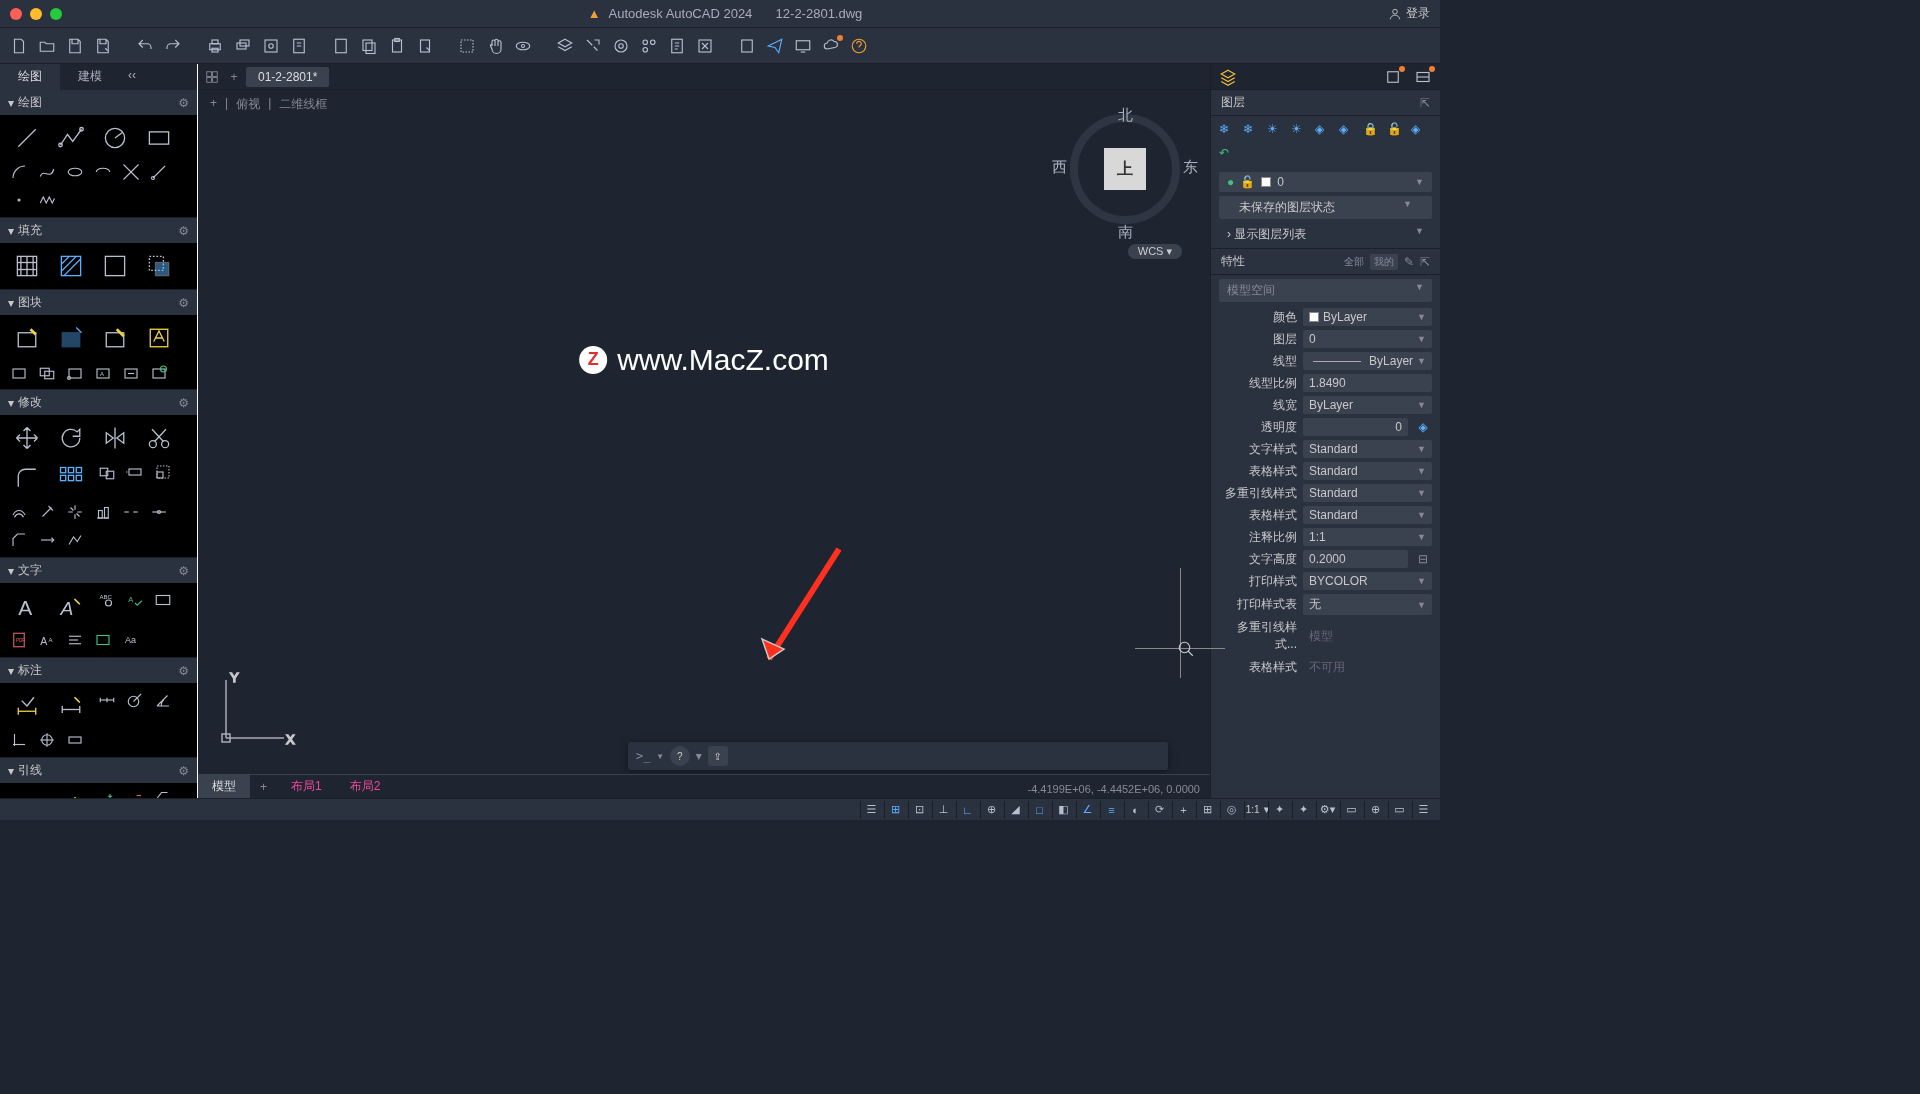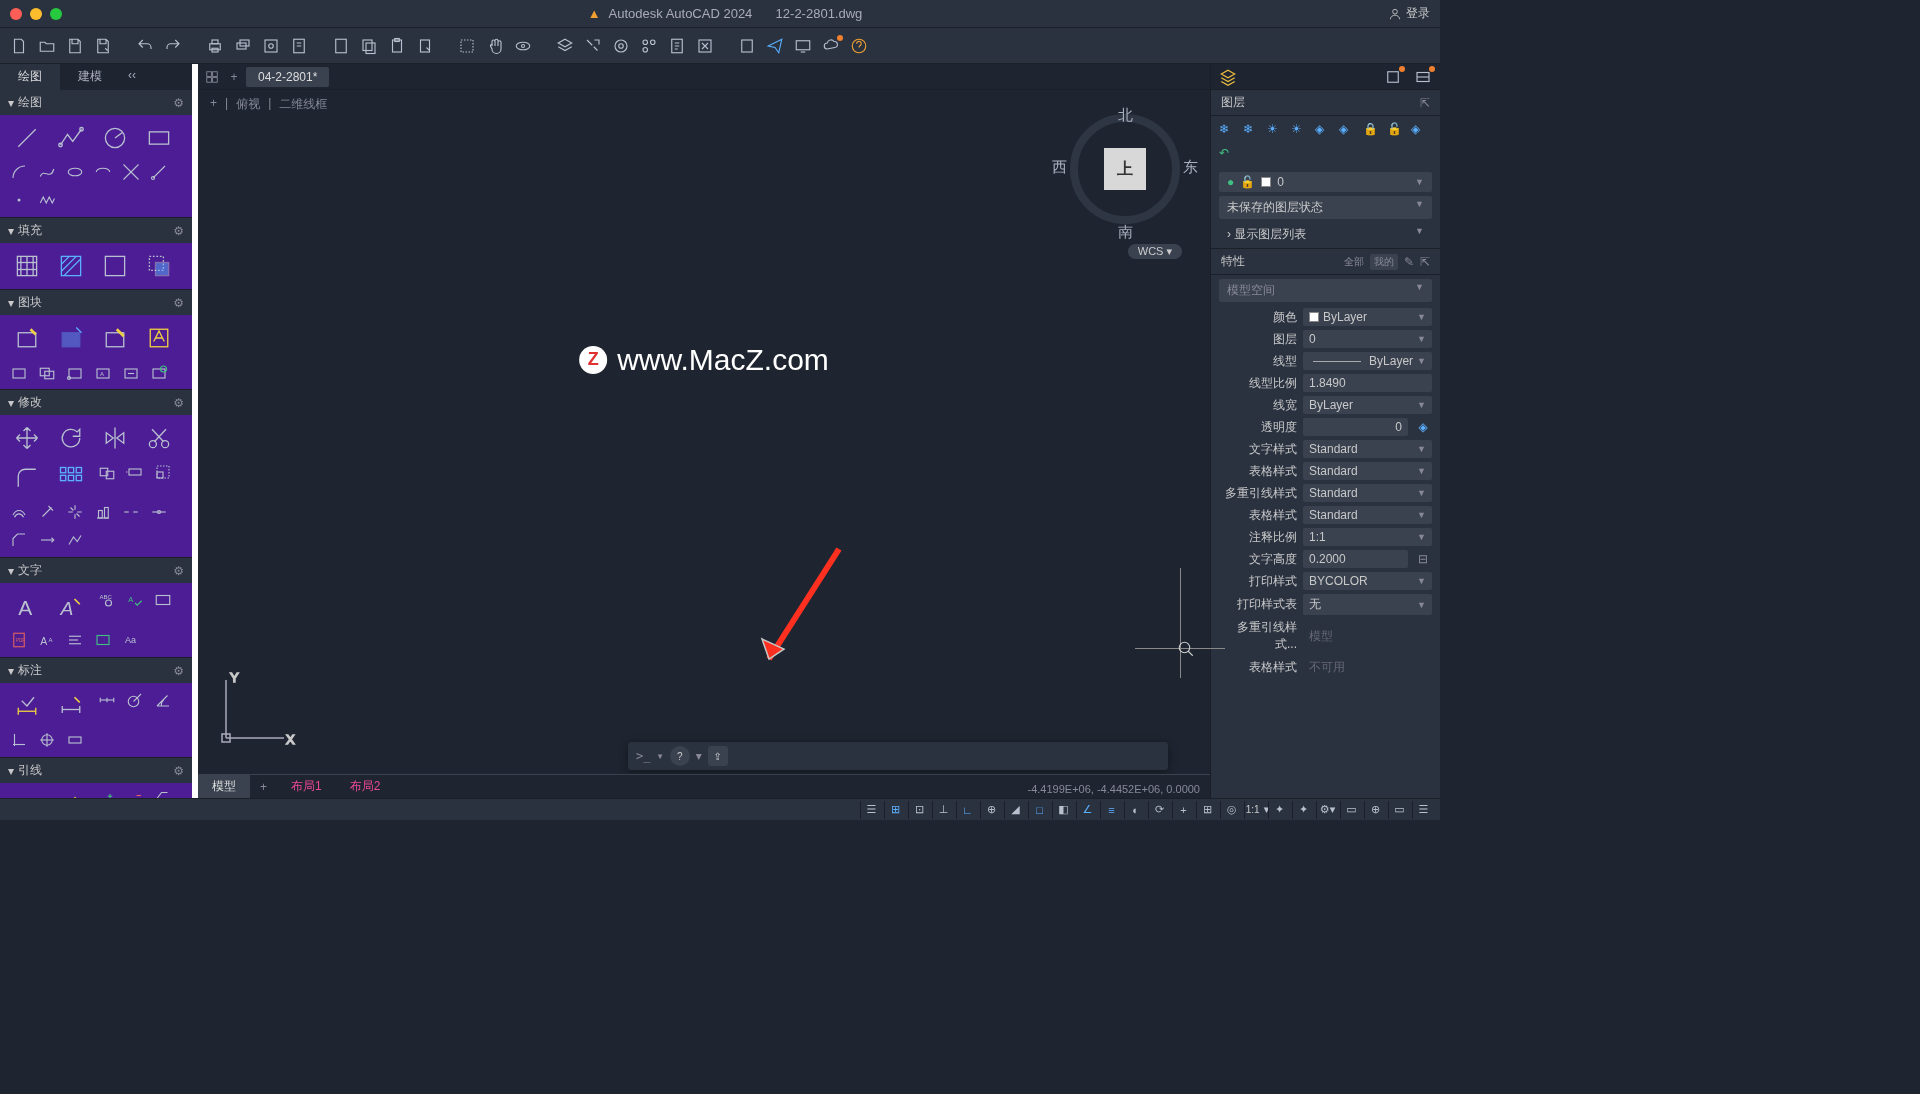--- a/index.html
+++ b/index.html
@@ -18,21 +18,21 @@
 
 
 .toolbar { height: 36px; background: #2a3240; display: flex; align-items: center; padding: 0 10px; gap: 4px; border-bottom: 1px solid #1a1f28; }
 .toolbar .tb-group { display: flex; gap: 10px; margin-right: 20px; }
 .toolbar .tb-icon { width: 18px; height: 18px; color: #b8c0d0; cursor: pointer; display: flex; align-items: center; justify-content: center; }
 
 
 .main { display: flex; height: calc(820px - 28px - 36px - 22px); }
 
 
-.left-panel { width: 198px; background: #4c1d95; border-right: 6px solid #ffffff; overflow-y: auto; }
+.left-panel { width: 198px; background: #000000; border-right: 1px solid #ffffff; overflow-y: auto; }
 .left-tabs { display: flex; height: 26px; background: #1e2530; }
 .left-tab { padding: 4px 18px; color: #aab; cursor: pointer; }
 .left-tab.active { background: #2a3240; color: #ddd; }
 .left-tab.chev { padding: 4px 8px; }
 
 .panel-section { border-bottom: 1px solid #1a1f28; }
 .panel-header { display: flex; align-items: center; justify-content: space-between; padding: 4px 8px; background: #2a3240; cursor: pointer; }
 .panel-header .htxt { display: flex; align-items: center; gap: 4px; }
 .panel-header .gear { color: #889; }
 .panel-body { padding: 6px 8px; display: flex; flex-wrap: wrap; gap: 6px; }
@@ -85,21 +85,21 @@
 .right-panel { width: 230px; background: #2a3240; border-left: 1px solid #1a1f28; display: flex; flex-direction: column; }
 .right-tabs { height: 26px; display: flex; align-items: center; justify-content: flex-end; gap: 12px; padding: 0 8px; background: #1e2530; border-bottom: 1px solid #1a1f28; }
 .right-tabs .icon { width: 18px; height: 18px; color: #b8c0d0; position: relative; }
 .right-tabs .icon .dot { position: absolute; top: -2px; right: -3px; width: 6px; height: 6px; background: #f08030; border-radius: 50%; }
 .rpanel-title { padding: 4px 10px; display: flex; justify-content: space-between; align-items: center; background: #2a3240; border-bottom: 1px solid #1a1f28; }
 .rpanel-title .popout { color: #889; }
 .layer-icons { padding: 6px 8px; display: flex; flex-wrap: wrap; gap: 6px; }
 .layer-icons .li { width: 18px; height: 18px; }
 .layer-row { margin: 2px 8px; padding: 3px 8px; background: #3a4250; border-radius: 2px; display: flex; align-items: center; gap: 6px; }
 .layer-row .sq { width: 10px; height: 10px; background: #fff; border: 1px solid #888; }
-.layer-state { margin: 2px 8px; padding: 3px 8px; background: #3a4250; border-radius: 2px; display: flex; justify-content: space-between; }
+.layer-state { margin: 2px 8px; padding: 3px 20px; background: #3a4250; border-radius: 2px; display: flex; justify-content: space-between; }
 .layer-list { margin: 2px 8px; padding: 3px 8px; display: flex; justify-content: space-between; cursor: pointer; }
 
 .props-header { padding: 4px 10px; display: flex; align-items: center; gap: 6px; background: #2a3240; border-top: 1px solid #1a1f28; border-bottom: 1px solid #1a1f28; }
 .props-header .filler { flex: 1; }
 .props-header .mini { font-size: 10px; color: #889; }
 .prop-row { display: flex; align-items: center; padding: 2px 8px; gap: 6px; }
 .prop-row .label { width: 78px; text-align: right; color: #c8c8c8; font-size: 12px; }
 .prop-row .value { flex: 1; background: #3a4250; padding: 2px 6px; border-radius: 2px; display: flex; align-items: center; gap: 4px; font-size: 12px; }
 .prop-row .value .sq { width: 10px; height: 10px; background: #fff; border: 1px solid #888; }
 .prop-row .value.disabled { background: transparent; color: #667; }
@@ -790,21 +790,21 @@
     <div class="doc-tabs">
       <span class="doc-tab-icon">
           <svg width="14" height="14" viewBox="0 0 24 24">
             <rect x="3" y="3" width="8" height="8"></rect>
             <rect x="13" y="3" width="8" height="8"></rect>
             <rect x="3" y="13" width="8" height="8"></rect>
             <rect x="13" y="13" width="8" height="8"></rect>
           </svg>
         </span>
       <span class="doc-tab-icon">+</span>
-      <div class="doc-tab">04-2-2801*</div>
+      <div class="doc-tab">01-2-2801*</div>
     </div>
     <div class="view-labels">
       <span>+</span>
         <span>|</span>
       <span>俯视</span>
         <span>|</span>
       <span>二维线框</span>
     </div>
 
     <div class="viewcube">

